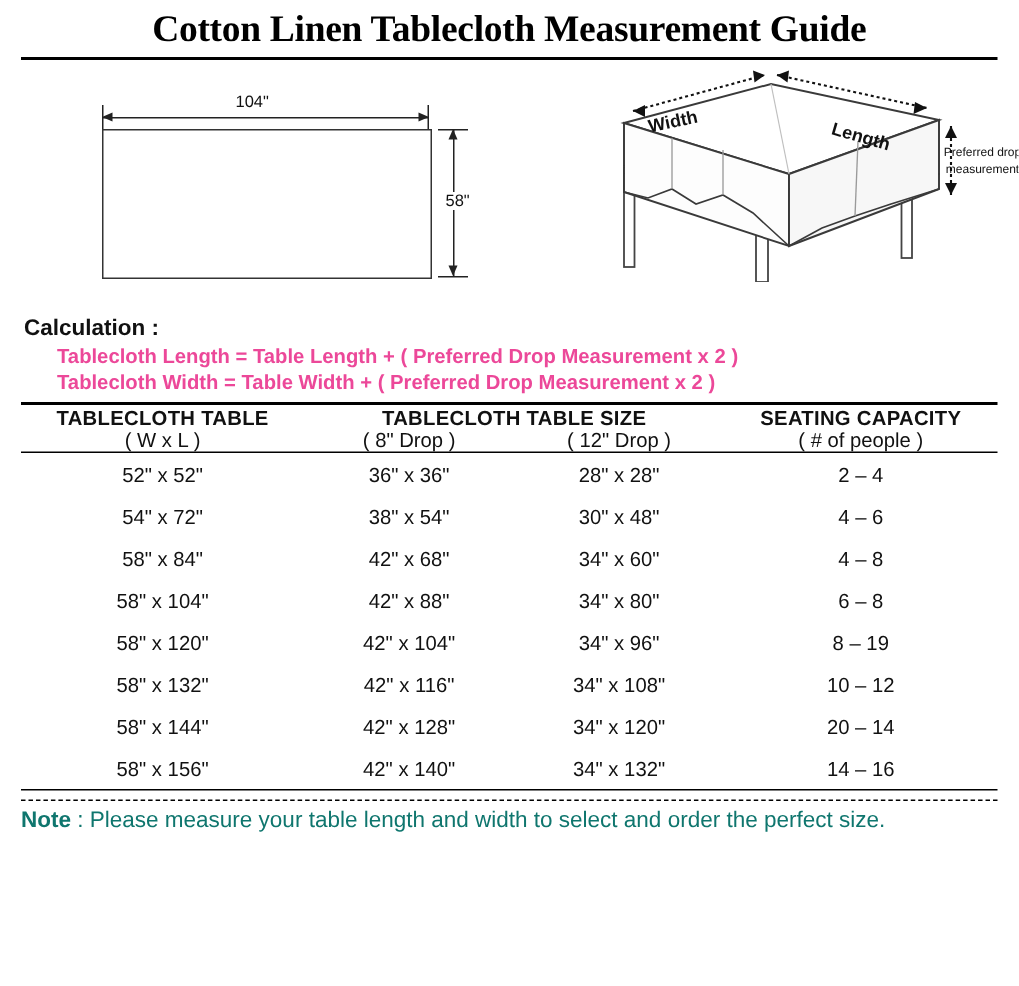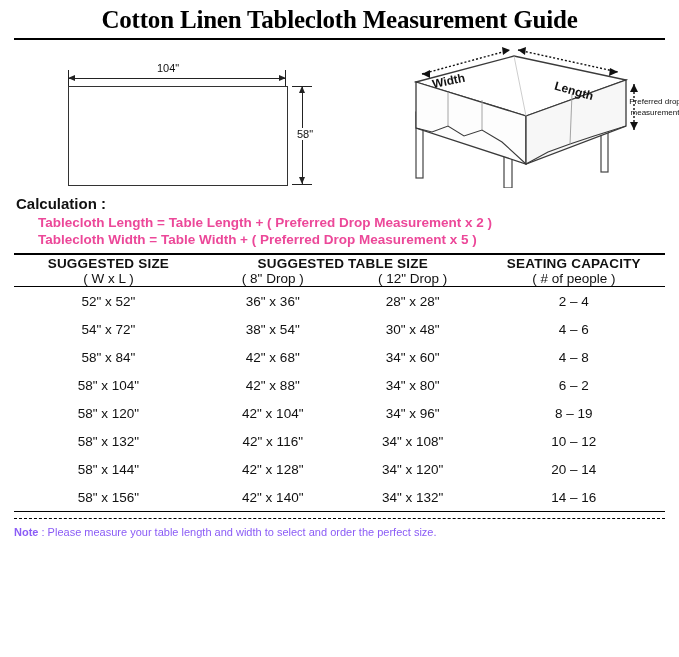--- a/index.html
+++ b/index.html
@@ -162,21 +162,21 @@
     font-weight: bold;
     transform: rotate(16deg);
   }
   
   .calc {
     padding: 6px 0 4px 0;
   }
   .calc-head {
     font-size: 15px;
     font-weight: bold;
-    margin: 1px 0 3px 2px;
+    margin: 16px 0 3px 2px;
   }
   .calc-line {
     font-size: 13.5px;
     font-weight: bold;
     margin: 2px 0 2px 24px;
     color: #ec4899;
   }
   
   table.size-table {
     width: 100%;
@@ -222,23 +222,23 @@
     line-height: 0;
     font-size: 0;
   }
   
   .dashed {
     border: 0;
     border-top: 1px dashed #000;
     margin: 6px 0 5px 0;
   }
   .note, .tip {
-    font-size: 11px;
+    font-size: 15px;
     line-height: 16px;
-    color: #8b5cf6;
+    color: #0f766e;
   }
   .note { margin-bottom: 7px; }
   .lead { font-weight: bold; }
 </style>
 </head>
 <body>
 
 <div class="page">
 
   <div class="title">Cotton Linen Tablecloth Measurement Guide</div>
@@ -292,35 +292,35 @@
       </svg>
       <div class="lbl-width">Width</div>
       <div class="lbl-length">Length</div>
       <div class="fig-note">Preferred drop measurement</div>
     </div>
   </div>
 
   <div class="calc">
     <div class="calc-head">Calculation :</div>
     <div class="calc-line">Tablecloth Length = Table Length + ( Preferred Drop Measurement x 2 )</div>
-    <div class="calc-line">Tablecloth Width = Table Width + ( Preferred Drop Measurement x 5 )</div>
+    <div class="calc-line">Tablecloth Width = Table Width + ( Preferred Drop Measurement x 2 )</div>
   </div>
   <hr class="rule">
 
   <table class="size-table">
     <colgroup>
       <col class="col-a">
         <col class="col-b">
         <col class="col-c">
         <col class="col-d">
     </colgroup>
     <tbody>
       <tr>
-        <td class="hdr-main">SUGGESTED SIZE</td>
-        <td class="hdr-main" colspan="2">SUGGESTED TABLE SIZE</td>
+        <td class="hdr-main">TABLECLOTH TABLE</td>
+        <td class="hdr-main" colspan="2">TABLECLOTH TABLE SIZE</td>
         <td class="hdr-main">SEATING CAPACITY</td>
       </tr>
       <tr>
         <td class="hdr-unit">( W x L )</td>
         <td class="hdr-unit">( 8" Drop )</td>
         <td class="hdr-unit">( 12" Drop )</td>
         <td class="hdr-unit">( # of people )</td>
       </tr>
       <tr class="hdr-sep">
         <td colspan="4">
@@ -343,21 +343,21 @@
       <tr class="data-row">
         <td>58" x 84"</td>
         <td>42" x 68"</td>
         <td>34" x 60"</td>
         <td>4 – 8</td>
       </tr>
       <tr class="data-row">
         <td>58" x 104"</td>
         <td>42" x 88"</td>
         <td>34" x 80"</td>
-        <td>6 – 2</td>
+        <td>6 – 8</td>
       </tr>
       <tr class="data-row">
         <td>58" x 120"</td>
         <td>42" x 104"</td>
         <td>34" x 96"</td>
         <td>8 – 19</td>
       </tr>
       <tr class="data-row">
         <td>58" x 132"</td>
         <td>42" x 116"</td>

